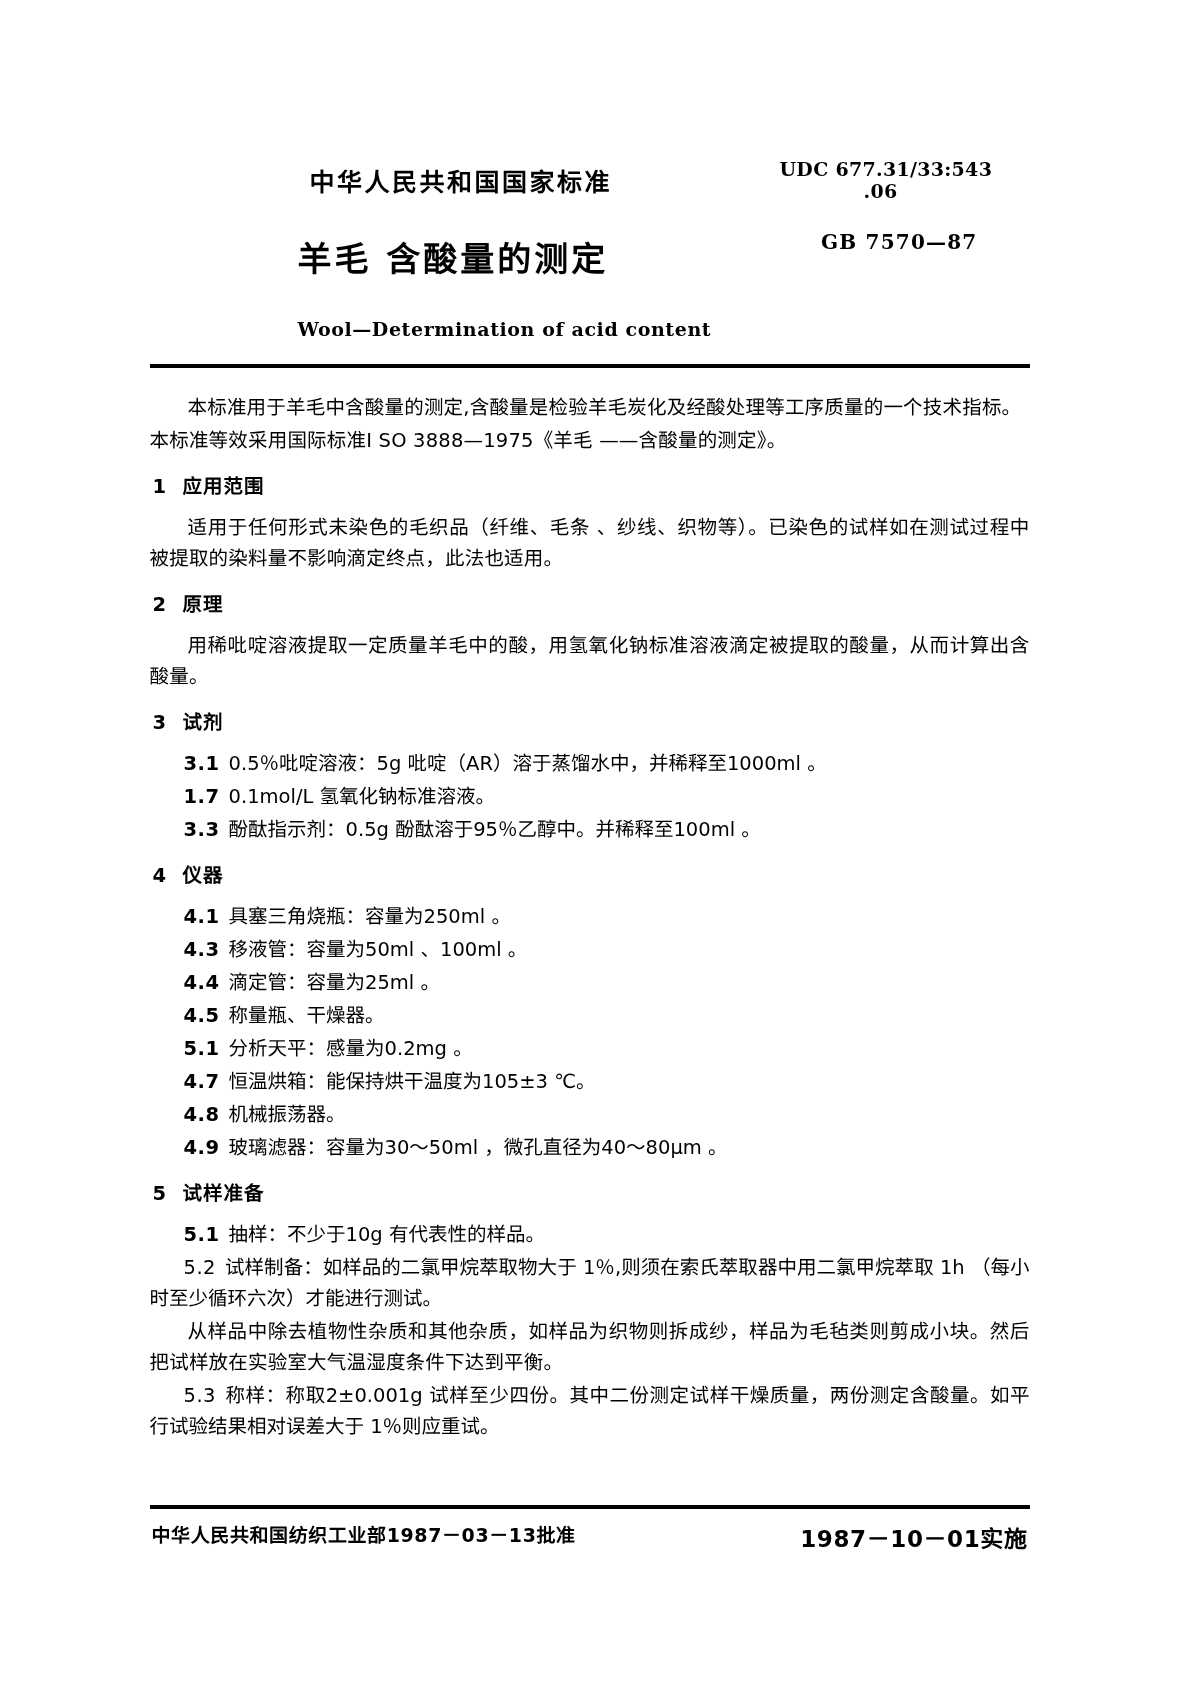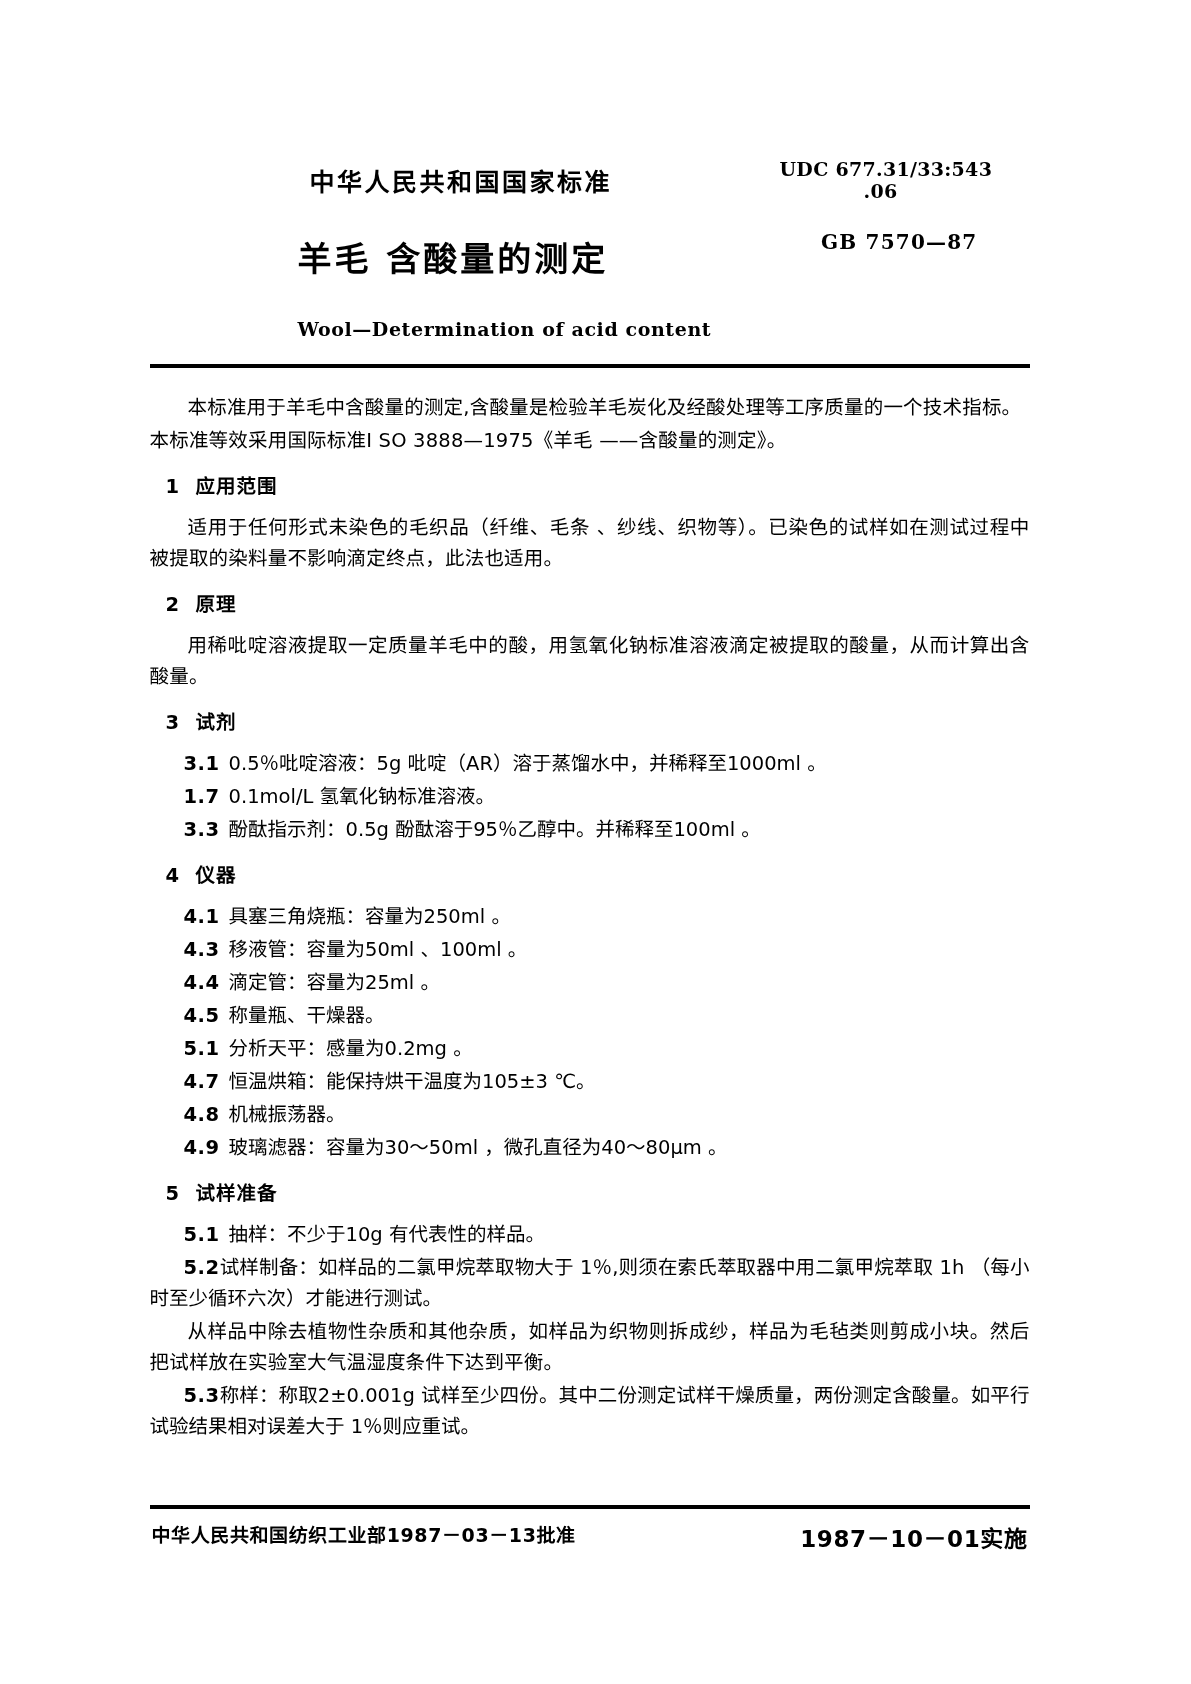--- a/index.html
+++ b/index.html
@@ -123,21 +123,21 @@
     line-height: 31px;
   }
   .para {
     margin: 0 0 2px 0;
     text-align: justify;
     text-justify: inter-character;
     letter-spacing: 0.2px;
   }
   .para.indent { text-indent: 38px; }
   .sec-head {
-    margin: 15px 0 10px 16px;
+    margin: 15px 0 10px 3px;
     font-weight: 700;
     font-size: 19.5px;
     letter-spacing: 1px;
   }
   .sec-head .num {
     display: inline-block;
     width: 30px;
     font-family: "DejaVu Sans", sans-serif;
   }
   .item {
@@ -152,22 +152,23 @@
     margin-right: 9px;
     letter-spacing: 0.5px;
   }
   .item-wrap {
     margin: 0 0 2px 0;
     text-align: justify;
     text-justify: inter-character;
     text-indent: 34px;
   }
   .item-wrap .inum {
-    font-weight: 700;
+    font-weight: 400;
     font-family: "DejaVu Sans", sans-serif;
+    margin-right: 9px;
     letter-spacing: 0.5px;
   }
 
   
   .footer {
     position: absolute;
     left: 0;
     top: 1520px;
     width: 880px;
     height: 40px;

